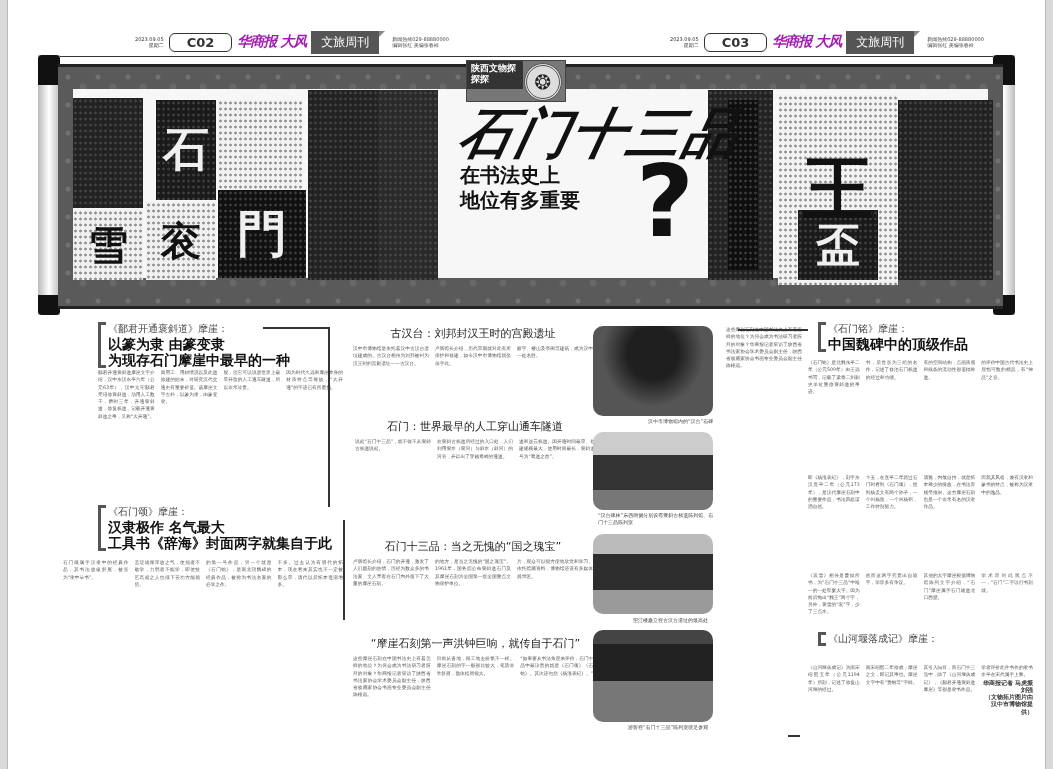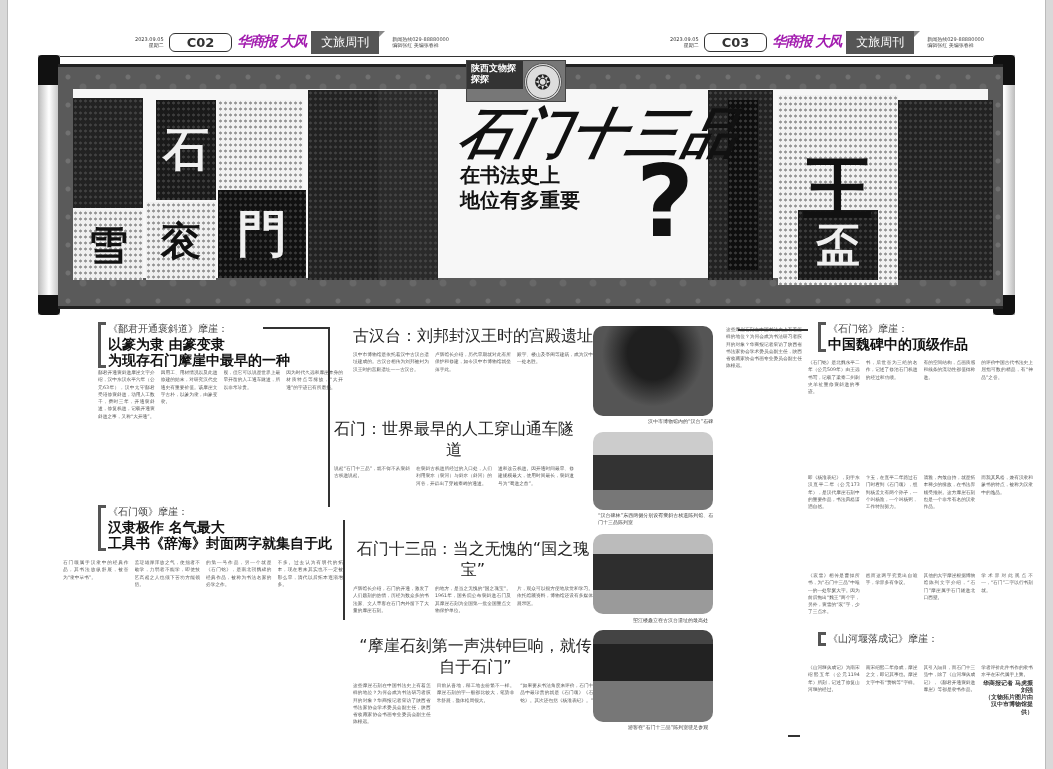--- a/index.html
+++ b/index.html
@@ -31,21 +31,21 @@
 .qmark{position:absolute;left:628px;top:152px;font-size:100px;font-weight:bold;color:#111;line-height:100px}
 .sub{position:absolute;left:452px;top:163px;font-size:20px;font-weight:bold;color:#111;line-height:25px}
 .lead{position:absolute;left:448px;top:222px;width:238px;font-size:6.5px;line-height:9px;color:#222}
 .lead p{text-indent:13px}
 .section{position:absolute}
 .kick{font-size:10px;color:#444}
 .hl{font-size:14px;font-weight:bold;color:#111;line-height:16px}
 .bracket{position:absolute;left:-10px;top:0;width:8px;height:100%;border:3px solid #555;border-right:none}
 .cols{display:flex;gap:6px;margin-top:4px}
 .col{flex:1;font-size:4.7px;line-height:7.3px;color:#555;text-align:justify;overflow:hidden}
-.h2{font-size:16px;color:#222;text-align:center;margin:4px 0}
+.h2{font-size:11px;color:#222;text-align:center;margin:4px 0}
 .photo{position:absolute;border-radius:10px;overflow:hidden;background:#444}
 .photo.tree{background:radial-gradient(ellipse at 50% 30%,#1f1f1f 30%,#555 60%),linear-gradient(#222,#999)}
 .photo.hall{background:linear-gradient(#ccc 0 30%,#333 30% 75%,#777 75%)}
 .photo.pav{background:linear-gradient(#bbb 0 25%,#2e2e2e 25% 70%,#9a9a9a 70%)}
 .photo.exh{background:linear-gradient(#444 0 15%,#222 15% 55%,#777 55%)}
 .cap{position:absolute;font-size:5px;color:#444;line-height:7px}
 .bline{position:absolute;height:2px;background:#333}
 .vline{position:absolute;width:2px;background:#333}
 .credit{font-size:6px;font-weight:bold;color:#333;text-align:right}
 </style>
@@ -174,21 +174,21 @@
   <div class="vline" style="left:335px;top:520px;height:100px"></div>
 
   <div class="section" style="left:345px;top:322px;width:240px;height:90px">
     <div class="h2">古汉台：刘邦封汉王时的宫殿遗址</div>
     <div class="cols">
       <div class="col">汉中市博物馆是依托着汉中古汉台遗址建成的。古汉台相传为刘邦被封为汉王时的宫殿遗址——古汉台。</div>
       <div class="col">卢辉馆长介绍，历代早期就对此有所保护和修建，如今汉中市博物馆就坐落于此。</div>
       <div class="col">殿宇、楼山及亭阁等建筑，成为汉中一处名胜。</div>
     </div>
   </div>
-  <div class="section" style="left:326px;top:415px;width:240px;height:115px">
+  <div class="section" style="left:347px;top:415px;width:240px;height:115px">
     <div class="h2">石门：世界最早的人工穿山通车隧道</div>
     <div class="cols">
       <div class="col">说起“石门十三品”，就不得不从褒斜古栈道说起。</div>
       <div class="col">在褒斜古栈道所经过的入口处，人们利用褒水（褒河）与斜水（斜河）的河谷，开辟出了穿越秦岭的通道。</div>
       <div class="col">道和连云栈道。因开通时间最早、修建规模最大，使用时间最长，褒斜道号为“蜀道之首”。</div>
     </div>
   </div>
   <div class="section" style="left:345px;top:535px;width:240px;height:95px">
     <div class="h2">石门十三品：当之无愧的“国之瑰宝”</div>
     <div class="cols">

